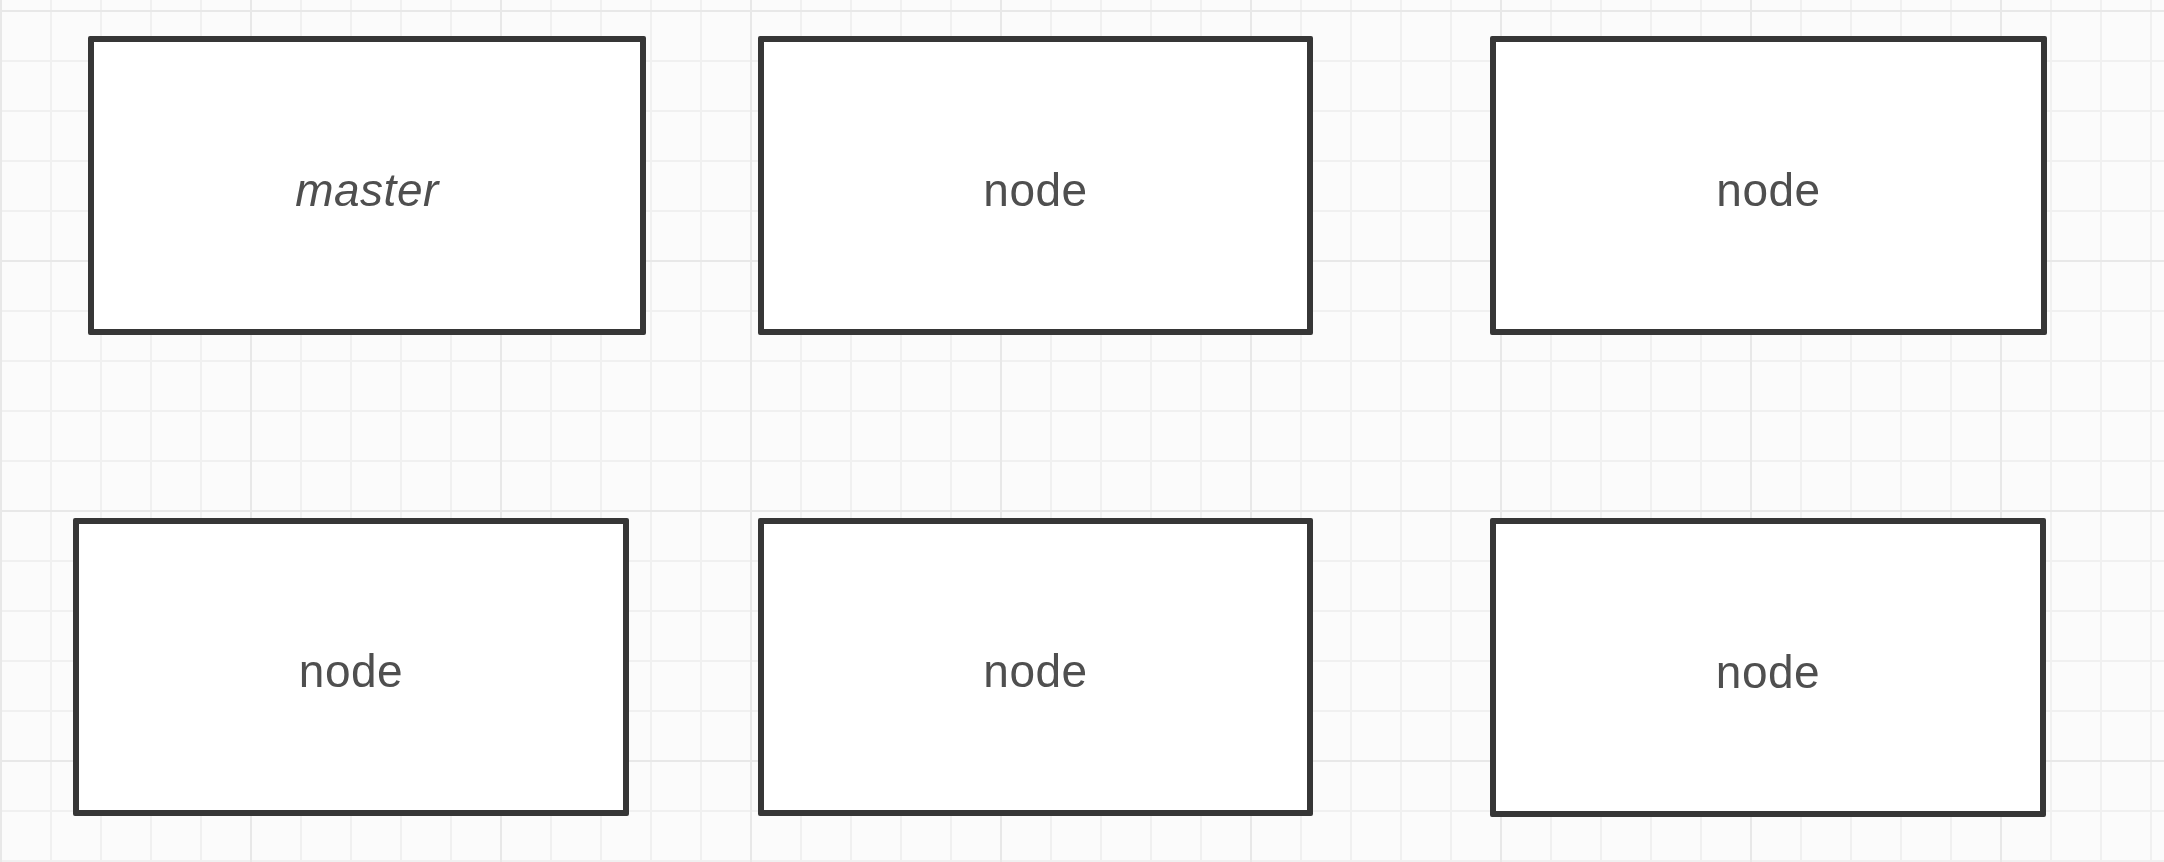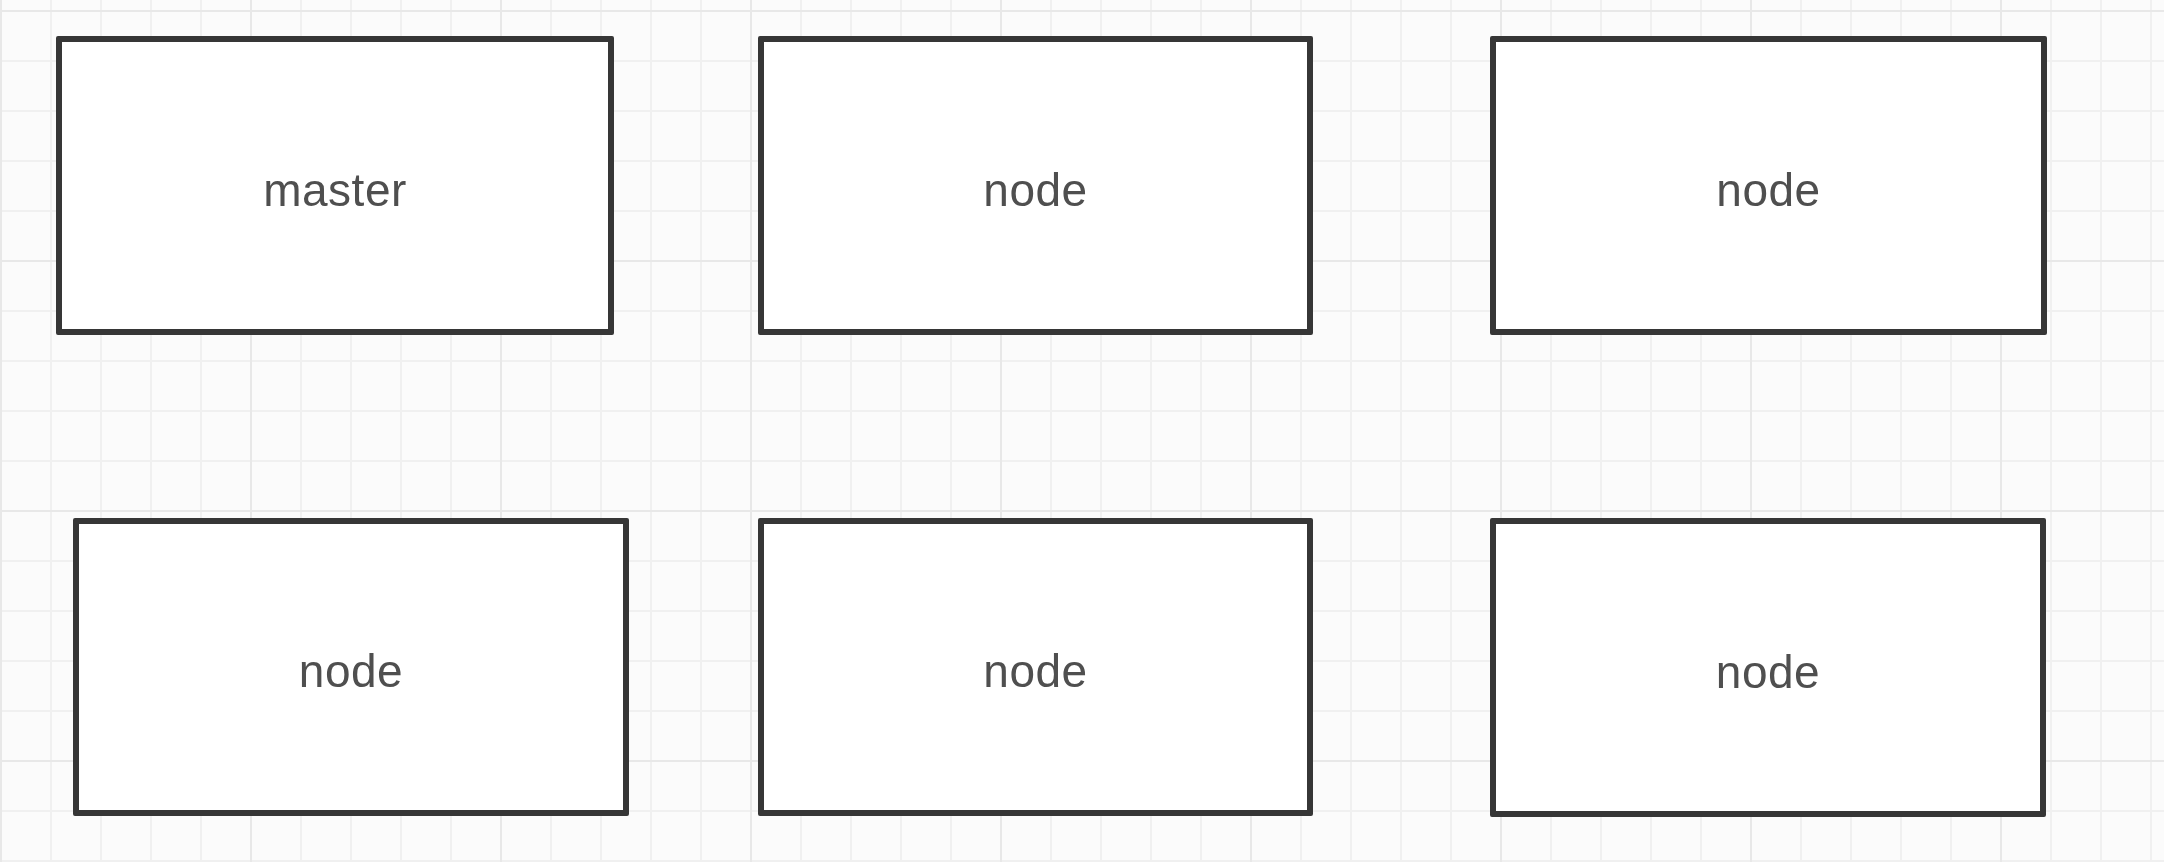--- a/index.html
+++ b/index.html
@@ -39,21 +39,21 @@
   .node-label {
     font-size: 46px;
     line-height: 1;
     letter-spacing: 0.5px;
     color: var(--node-text-color, #4f4f4f);
     transform: translateY(4px);
     user-select: none;
   }
 
   
-  .pos-1 { left: 56px;   top: 36px;  width: 558px; height: 299px; }
+  .pos-1 { left: 88px;   top: 36px;  width: 558px; height: 299px; font-style: italic; }
   .pos-2 { left: 758px;  top: 36px;  width: 555px; height: 299px; }
   .pos-3 { left: 1490px; top: 36px;  width: 557px; height: 299px; }
   .pos-4 { left: 73px;   top: 518px; width: 556px; height: 298px; }
   .pos-5 { left: 758px;  top: 518px; width: 555px; height: 298px; }
   .pos-6 { left: 1490px; top: 518px; width: 556px; height: 299px; }
 </style>
 </head>
 <body>
 
 <div class="canvas">

